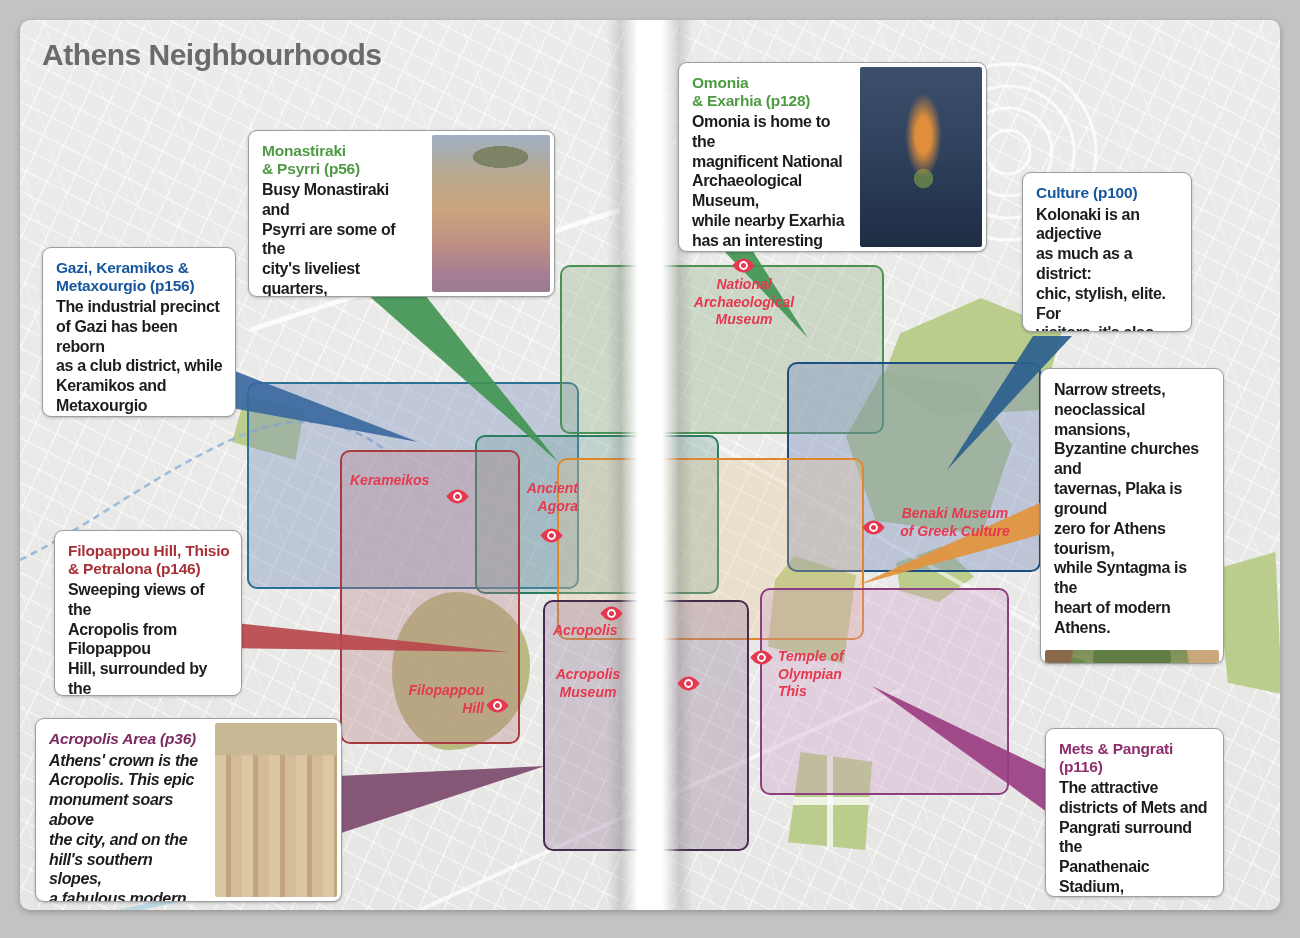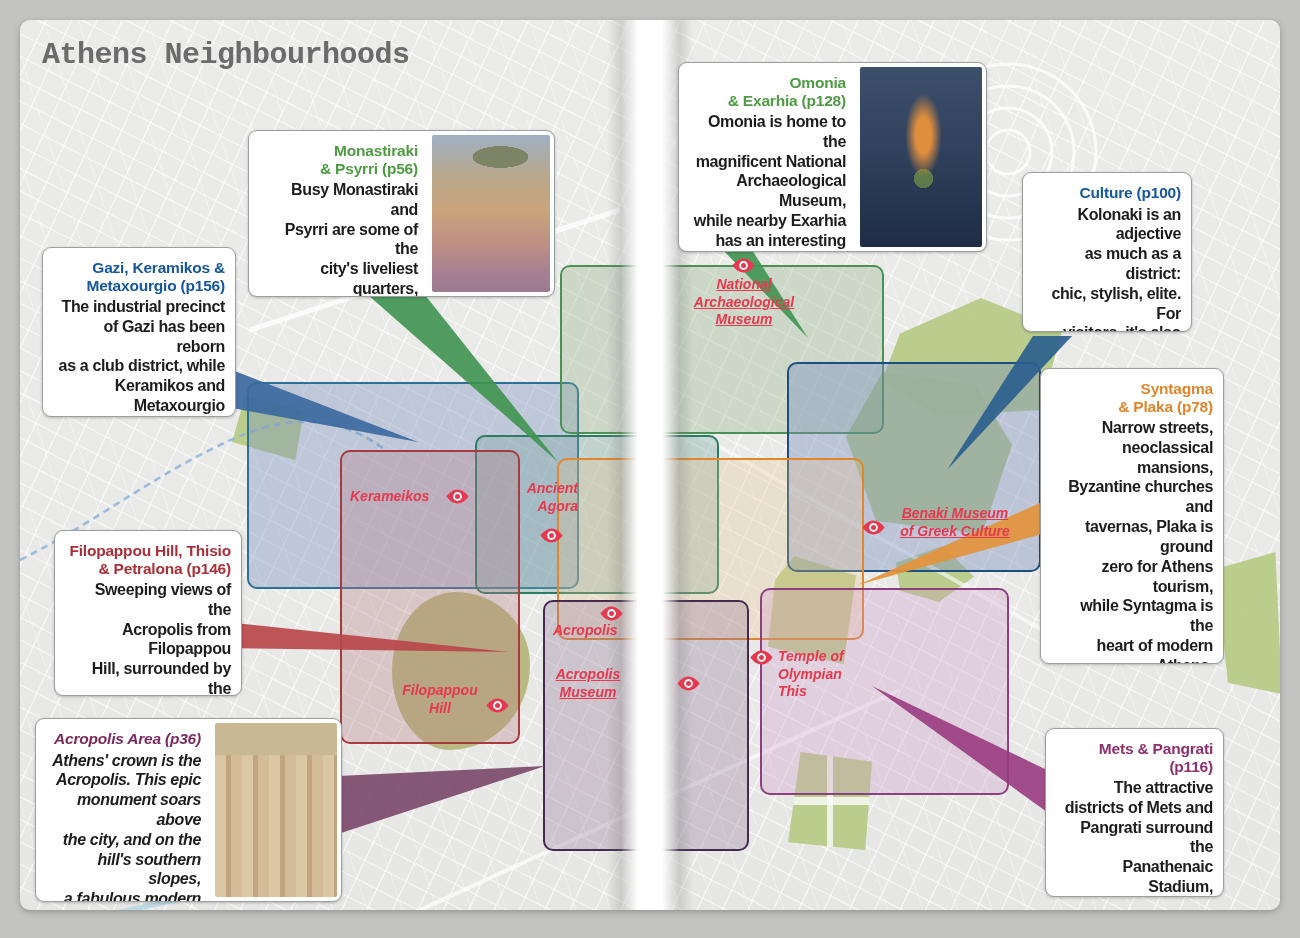--- a/index.html
+++ b/index.html
@@ -24,48 +24,48 @@
   
   .park{position:absolute;background:#b5ca83;opacity:.9;}
   .park.olive{background:#b3b575;}
   
   .region{position:absolute;border:2px solid;border-radius:10px;}
   
   .mlabel{
     position:absolute;color:#e6384e;font-weight:bold;font-style:italic;
     font-size:14px;line-height:1.25;white-space:pre-line;z-index:30;
   }
-  .mlabel.center{text-align:center;text-decoration:underline;}
+  .mlabel.center{text-align:center;}
   .mlabel.right{text-align:right;}
   .eye{position:absolute;z-index:31;}
   
   .callout{
     position:absolute;background:#fff;border:1.5px solid #9aa0a0;border-radius:9px;
-    box-shadow:0 1px 3px rgba(0,0,0,.22);z-index:40;display:flex;overflow:hidden;text-align:right;
+    box-shadow:0 1px 3px rgba(0,0,0,.22);z-index:40;display:flex;overflow:hidden;
   }
   .callout .txt{padding:11px 10px 8px 13px;flex:1 1 auto;}
   .callout h3{
     margin:0 0 3px 0;font-size:15.5px;line-height:1.13;white-space:pre-line;
     letter-spacing:-.2px;
   }
   .callout p{
     margin:0;font-size:16px;font-weight:bold;color:#1c1c1c;line-height:1.24;
     letter-spacing:-.35px;white-space:pre-line;
   }
   .photo{flex:0 0 auto;margin:4px;border-radius:2px;}
   .c-green h3{color:#4e9b43;}
   .c-blue h3{color:#15569c;}
   .c-red h3{color:#a93038;}
   .c-orange h3{color:#de862b;}
   .c-purple h3{color:#7b2a61;}
   .c-magenta h3{color:#8e2f6e;}
   
   .title{
     position:absolute;left:42px;top:38px;z-index:45;
-    font-size:30px;font-weight:bold;color:#6b6b6b;letter-spacing:-.5px;font-family:Liberation Mono, monospace;
+    font-size:30px;font-weight:bold;color:#6b6b6b;letter-spacing:-.5px;
   }
   svg.overlay{position:absolute;inset:0;width:1300px;height:938px;}
   .z1{z-index:1}.z2{z-index:2}
   .deco-rings{position:absolute;z-index:1;}
 </style>
 </head>
 <body>
 
 <div class="spread">
 
@@ -127,21 +127,21 @@
 
 <div class="mlabel center" style="left:666px;top:276px;width:156px;">National
 Archaeological
 Museum</div>
 <svg class="eye" style="left:732px;top:258px;" width="23" height="15" viewBox="0 0 23 15">
     <path d="M11.5 .5 C16.5 .5 20.5 4.5 22.5 7.5 C20.5 10.5 16.5 14.5 11.5 14.5 C6.5 14.5 2.5 10.5 .5 7.5 C2.5 4.5 6.5 .5 11.5 .5 Z" fill="#e6384e"></path>
     <circle cx="11.5" cy="7.5" r="4.4" fill="#fff"></circle>
     <circle cx="11.5" cy="7.5" r="2.5" fill="#e6384e"></circle>
   </svg>
 
-<div class="mlabel" style="left:350px;top:488px;">Kerameikos</div>
+<div class="mlabel" style="left:350px;top:472px;">Kerameikos</div>
 <svg class="eye" style="left:446px;top:489px;" width="23" height="15" viewBox="0 0 23 15">
     <path d="M11.5 .5 C16.5 .5 20.5 4.5 22.5 7.5 C20.5 10.5 16.5 14.5 11.5 14.5 C6.5 14.5 2.5 10.5 .5 7.5 C2.5 4.5 6.5 .5 11.5 .5 Z" fill="#e6384e"></path>
     <circle cx="11.5" cy="7.5" r="4.4" fill="#fff"></circle>
     <circle cx="11.5" cy="7.5" r="2.5" fill="#e6384e"></circle>
   </svg>
 
 <div class="mlabel right" style="left:498px;top:480px;width:80px;">Ancient
 Agora</div>
 <svg class="eye" style="left:540px;top:528px;" width="23" height="15" viewBox="0 0 23 15">
     <path d="M11.5 .5 C16.5 .5 20.5 4.5 22.5 7.5 C20.5 10.5 16.5 14.5 11.5 14.5 C6.5 14.5 2.5 10.5 .5 7.5 C2.5 4.5 6.5 .5 11.5 .5 Z" fill="#e6384e"></path>
@@ -165,21 +165,21 @@
   </svg>
 
 <div class="mlabel center" style="left:546px;top:666px;width:84px;">Acropolis
 Museum</div>
 <svg class="eye" style="left:677px;top:676px;" width="23" height="15" viewBox="0 0 23 15">
     <path d="M11.5 .5 C16.5 .5 20.5 4.5 22.5 7.5 C20.5 10.5 16.5 14.5 11.5 14.5 C6.5 14.5 2.5 10.5 .5 7.5 C2.5 4.5 6.5 .5 11.5 .5 Z" fill="#e6384e"></path>
     <circle cx="11.5" cy="7.5" r="4.4" fill="#fff"></circle>
     <circle cx="11.5" cy="7.5" r="2.5" fill="#e6384e"></circle>
   </svg>
 
-<div class="mlabel right" style="left:396px;top:682px;width:88px;text-align:center;">Filopappou
+<div class="mlabel right" style="left:396px;top:682px;width:88px;">Filopappou
 Hill</div>
 <svg class="eye" style="left:486px;top:698px;" width="23" height="15" viewBox="0 0 23 15">
     <path d="M11.5 .5 C16.5 .5 20.5 4.5 22.5 7.5 C20.5 10.5 16.5 14.5 11.5 14.5 C6.5 14.5 2.5 10.5 .5 7.5 C2.5 4.5 6.5 .5 11.5 .5 Z" fill="#e6384e"></path>
     <circle cx="11.5" cy="7.5" r="4.4" fill="#fff"></circle>
     <circle cx="11.5" cy="7.5" r="2.5" fill="#e6384e"></circle>
   </svg>
 
 <div class="mlabel" style="left:778px;top:648px;">Temple of
 Olympian
 This</div>
@@ -246,22 +246,20 @@
 of Gazi has been reborn
 as a club district, while
 Keramikos and Metaxourgio
 offer edgier nightlife and
 neighbourhood restaurants.</p>
   </div>
 </div>
 
 <div class="callout c-orange" style="left:1040px;top:368px;width:182px;height:294px;flex-direction:column;">
   <div class="txt">
-    <h3>Syntagma
-&amp; Plaka (p78)</h3>
     <p>Narrow streets,
 neoclassical mansions,
 Byzantine churches and
 tavernas, Plaka is ground
 zero for Athens tourism,
 while Syntagma is the
 heart of modern Athens.</p>
   </div>
   <div class="photo" style="height:122px;background:
     linear-gradient(100deg,#8a6a4c 0%,#8a6a4c 14%,rgba(0,0,0,0) 15%),

